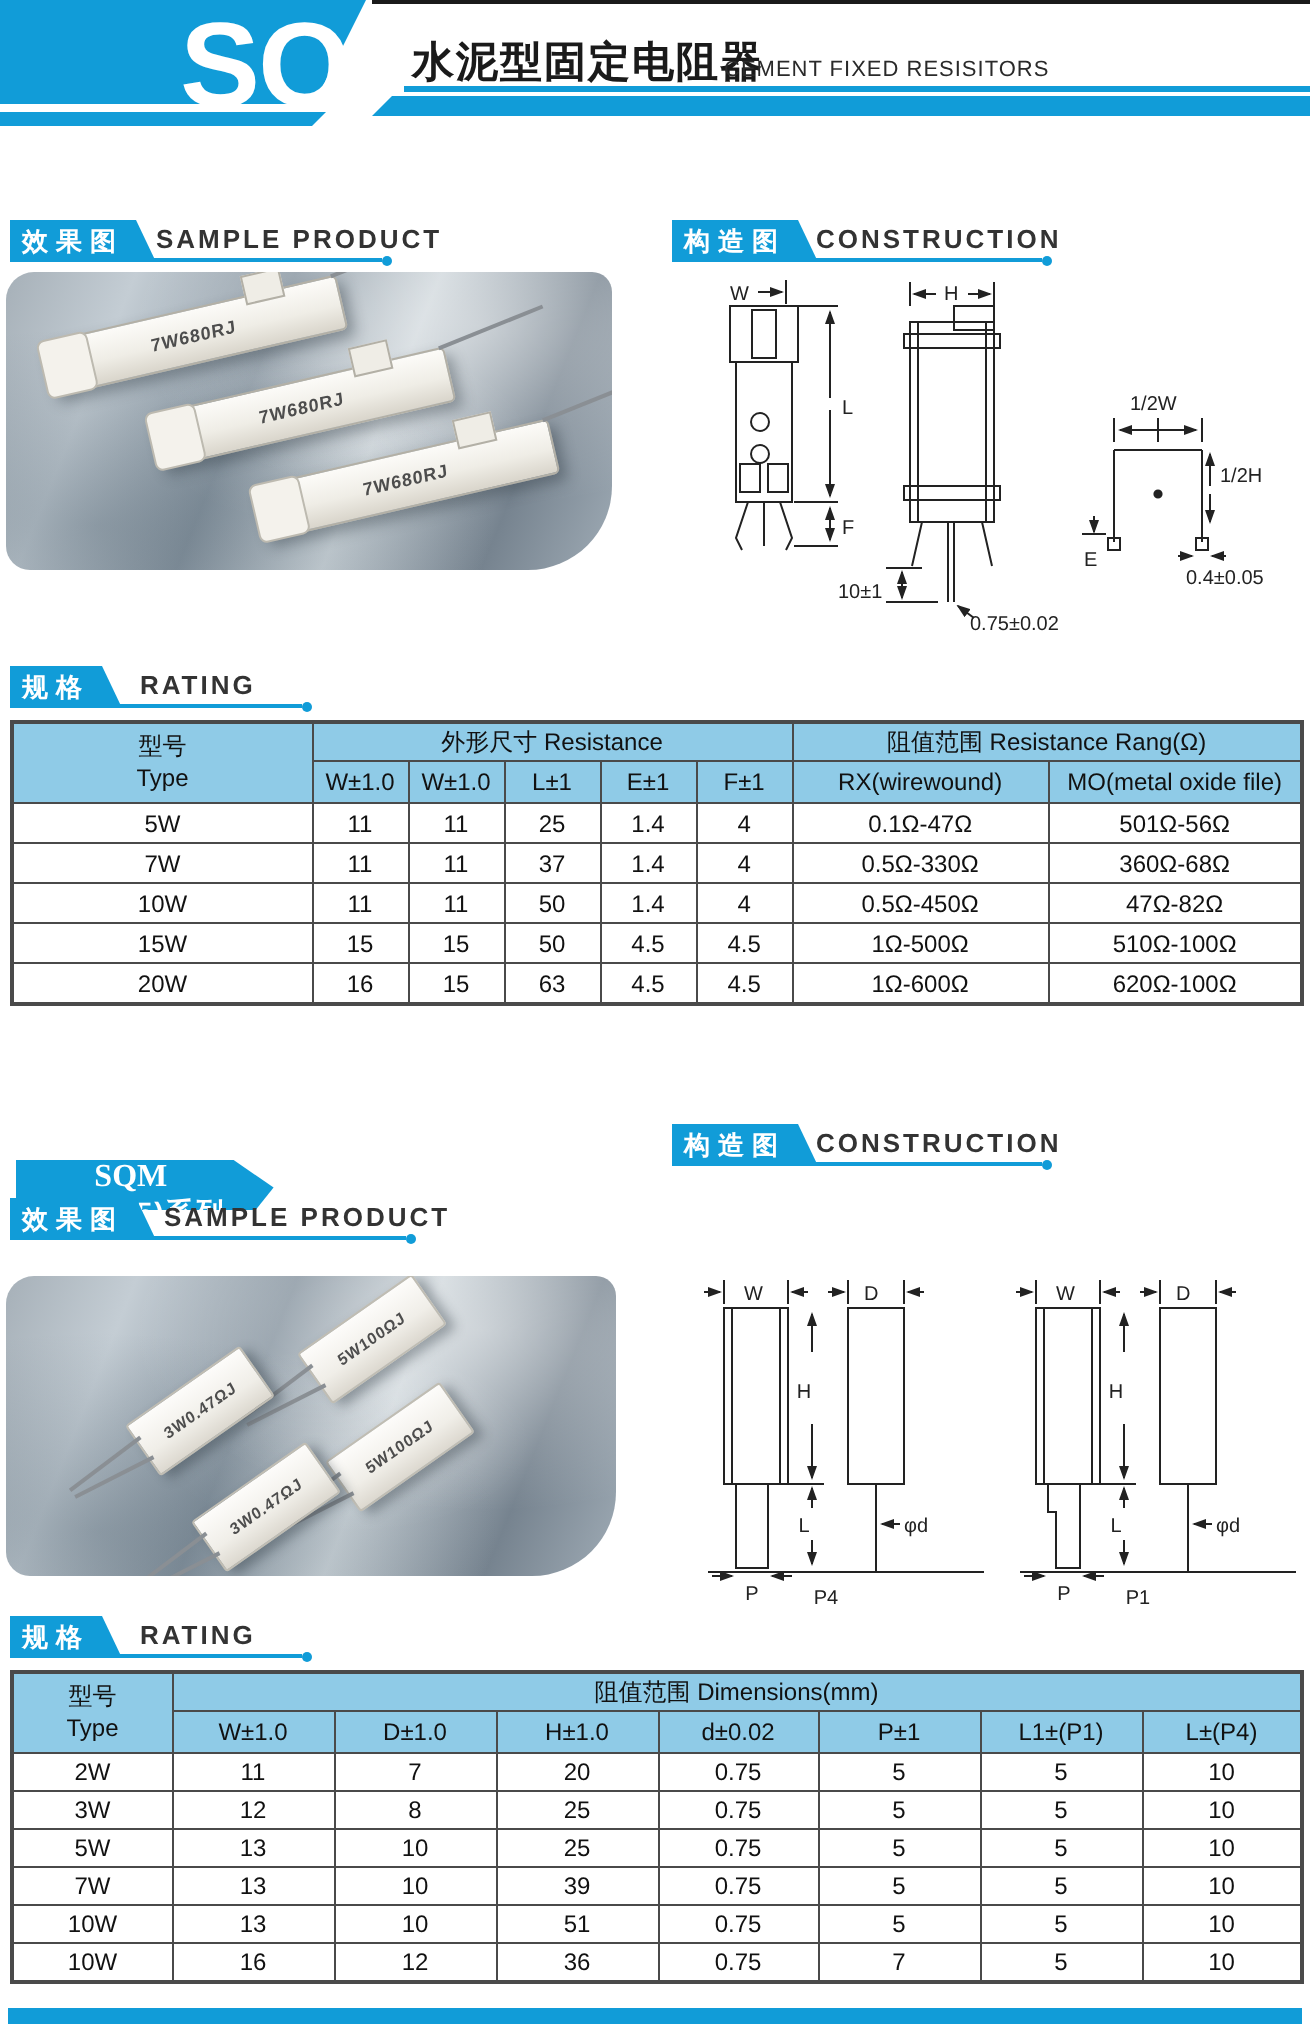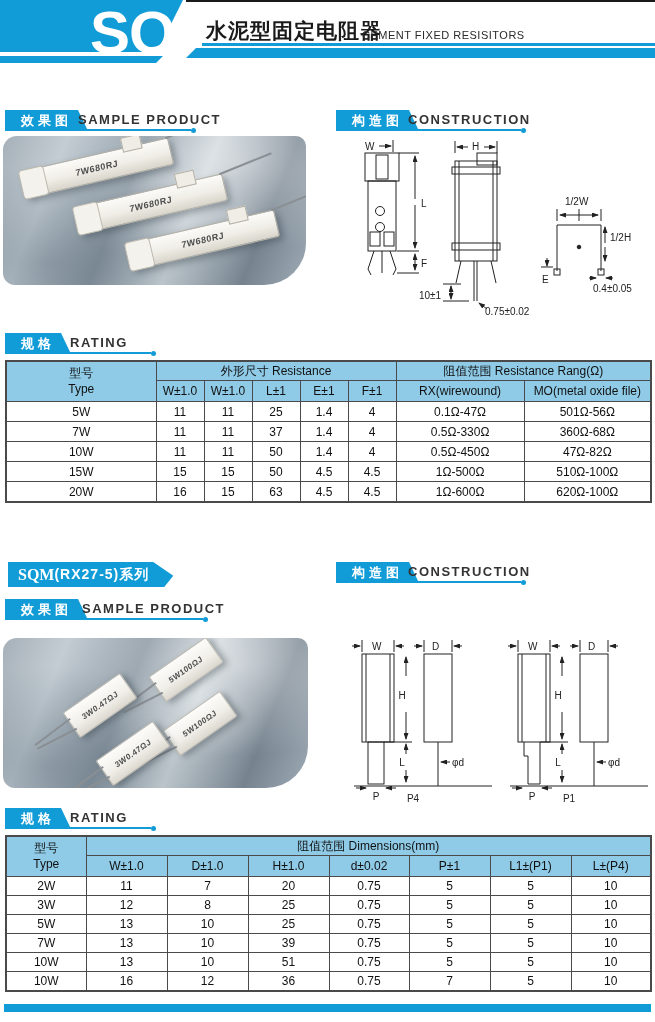--- a/index.html
+++ b/index.html
@@ -26,21 +26,21 @@
   .thin-rule{left:202px;top:43px;width:453px;height:3px;background:var(--accent);}
   .right-bar{left:186px;top:48px;width:469px;height:10px;background:var(--accent);
     clip-path:polygon(10px 0,100% 0,100% 100%,0 100%);}
 
   
   .series-badge{height:25px;background:var(--accent);color:#fff;font-size:14px;font-weight:bold;
     display:flex;align-items:center;padding:0 24px 0 10px;letter-spacing:1px;
     clip-path:polygon(0 0,calc(100% - 20px) 0,100% 55%,calc(100% - 9px) 100%,0 100%);}
   .series-badge .serif{font-family:"Liberation Serif",serif;font-size:16px;letter-spacing:0;}
   .badge{height:21px;background:var(--accent);color:#fff;font-size:13px;font-weight:bold;
-    display:flex;align-items:center;padding:0 16px 0 16px;letter-spacing:4px;
+    display:flex;align-items:center;padding:0 16px 0 6px;letter-spacing:4px;
     clip-path:polygon(0 0,calc(100% - 10px) 0,100% 100%,0 100%);}
   .sec-en{font-size:13px;font-weight:bold;color:#333;letter-spacing:1.5px;}
   .rule{height:2px;background:var(--accent);}
   .rule::after{content:'';position:absolute;right:-5px;top:-1px;width:5px;height:5px;border-radius:50%;background:var(--accent);}
 
   
   .photo{
     background:
       radial-gradient(ellipse at 78% 18%, rgba(255,255,255,.40), transparent 52%),
       radial-gradient(ellipse at 15% 85%, rgba(60,80,95,.30), transparent 55%),
@@ -277,21 +277,21 @@
           <td>15</td>
           <td>63</td>
           <td>4.5</td>
           <td>4.5</td>
           <td>1Ω-600Ω</td>
           <td>620Ω-100Ω</td>
         </tr>
       </tbody>
   </table>
 
-  <div class="abs series-badge" style="left:8px;top:562px;">
+  <div class="abs series-badge" style="left:8px;top:580px;flex-direction:column;">
     <span class="serif">SQM</span>
       <span>(RX27-5)系列</span>
   </div>
 
   <div class="abs badge" style="left:336px;top:562px;">构造图</div>
   <div class="abs sec-en" style="left:408px;top:564px;">CONSTRUCTION</div>
   <div class="abs rule" style="left:388px;top:581px;width:133px;"></div>
 
   <div class="abs badge" style="left:5px;top:599px;">效果图</div>
   <div class="abs sec-en" style="left:82px;top:601px;">SAMPLE PRODUCT</div>

